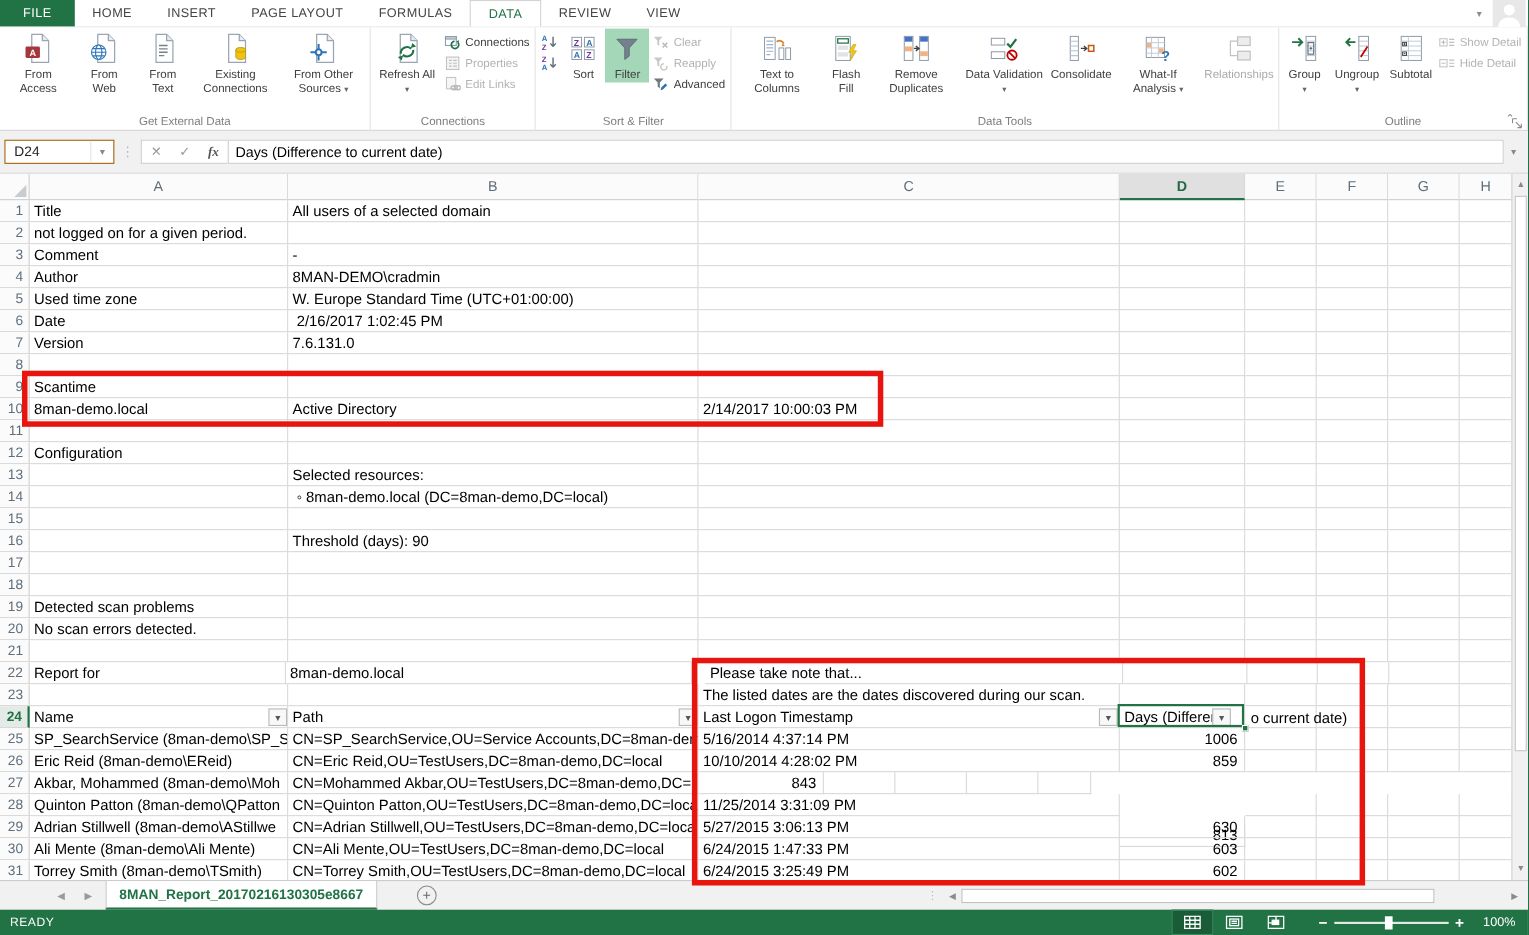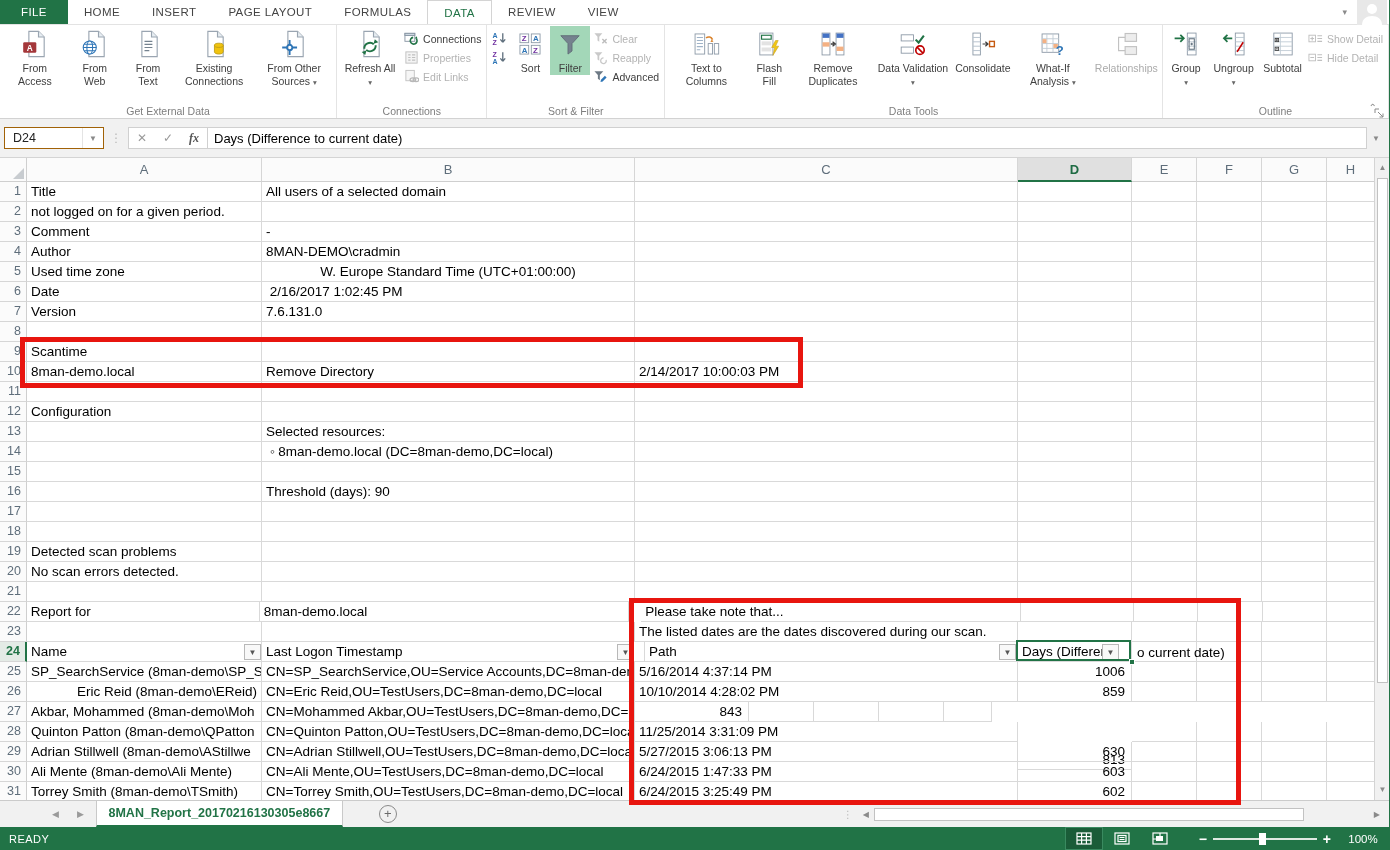--- a/index.html
+++ b/index.html
@@ -518,21 +518,21 @@
         <div class="cell" style="width: 383px;"></div>
         <div class="cell" style="width: 114px;"></div>
         <div class="cell" style="width: 65px;"></div>
         <div class="cell" style="width: 65px;"></div>
         <div class="cell" style="width: 65px;"></div>
         <div class="cell" style="width: 48px;"></div>
       </div>
       <div class="grow">
         <div class="rhead">5</div>
         <div class="cell" style="width: 235px;">Used time zone</div>
-        <div class="cell" style="width: 373px; text-align: center;">W. Europe Standard Time (UTC+01:00:00)</div>
+        <div class="cell" style="width: 373px;">W. Europe Standard Time (UTC+01:00:00)</div>
         <div class="cell" style="width: 383px;"></div>
         <div class="cell" style="width: 114px;"></div>
         <div class="cell" style="width: 65px;"></div>
         <div class="cell" style="width: 65px;"></div>
         <div class="cell" style="width: 65px;"></div>
         <div class="cell" style="width: 48px;"></div>
       </div>
       <div class="grow">
         <div class="rhead">6</div>
         <div class="cell" style="width: 235px;">Date</div>
@@ -573,21 +573,21 @@
         <div class="cell" style="width: 383px;"></div>
         <div class="cell" style="width: 114px;"></div>
         <div class="cell" style="width: 65px;"></div>
         <div class="cell" style="width: 65px;"></div>
         <div class="cell" style="width: 65px;"></div>
         <div class="cell" style="width: 48px;"></div>
       </div>
       <div class="grow">
         <div class="rhead">10</div>
         <div class="cell" style="width: 235px;">8man-demo.local</div>
-        <div class="cell" style="width: 373px;">Remove Directory</div>
+        <div class="cell" style="width: 373px;">Active Directory</div>
         <div class="cell" style="width: 383px;">2/14/2017 10:00:03 PM</div>
         <div class="cell" style="width: 114px;"></div>
         <div class="cell" style="width: 65px;"></div>
         <div class="cell" style="width: 65px;"></div>
         <div class="cell" style="width: 65px;"></div>
         <div class="cell" style="width: 48px;"></div>
       </div>
       <div class="grow">
         <div class="rhead">11</div>
         <div class="cell" style="width: 235px;"></div>
@@ -727,42 +727,42 @@
         <div class="cell" style="width: 383px;">The listed dates are the dates discovered during our scan.</div>
         <div class="cell" style="width: 114px;"></div>
         <div class="cell" style="width: 65px;"></div>
         <div class="cell" style="width: 65px;"></div>
         <div class="cell" style="width: 65px;"></div>
         <div class="cell" style="width: 48px;"></div>
       </div>
       <div class="grow">
         <div class="rhead sel">24</div>
         <div class="cell" style="width: 235px;">Name</div>
+        <div class="cell" style="width: 373px;">Path</div>
         <div class="cell" style="width: 383px;">Last Logon Timestamp</div>
-        <div class="cell" style="width: 373px;">Path</div>
         <div class="cell" style="width: 114px;">Days (Differenc</div>
         <div class="cell" style="width: 65px;"></div>
         <div class="cell" style="width: 65px;"></div>
         <div class="cell" style="width: 65px;"></div>
         <div class="cell" style="width: 48px;"></div>
       </div>
       <div class="grow">
         <div class="rhead">25</div>
         <div class="cell" style="width: 235px;">SP_SearchService (8man-demo\SP_Se</div>
         <div class="cell" style="width: 373px;">CN=SP_SearchService,OU=Service Accounts,DC=8man-demo</div>
         <div class="cell" style="width: 383px;">5/16/2014 4:37:14 PM</div>
         <div class="cell num" style="width: 114px;">1006</div>
         <div class="cell" style="width: 65px;"></div>
         <div class="cell" style="width: 65px;"></div>
         <div class="cell" style="width: 65px;"></div>
         <div class="cell" style="width: 48px;"></div>
       </div>
       <div class="grow">
         <div class="rhead">26</div>
-        <div class="cell" style="width: 235px; text-align: right;">Eric Reid (8man-demo\EReid)</div>
+        <div class="cell" style="width: 235px;">Eric Reid (8man-demo\EReid)</div>
         <div class="cell" style="width: 373px;">CN=Eric Reid,OU=TestUsers,DC=8man-demo,DC=local</div>
         <div class="cell" style="width: 383px;">10/10/2014 4:28:02 PM</div>
         <div class="cell num" style="width: 114px;">859</div>
         <div class="cell" style="width: 65px;"></div>
         <div class="cell" style="width: 65px;"></div>
         <div class="cell" style="width: 65px;"></div>
         <div class="cell" style="width: 48px;"></div>
       </div>
       <div class="grow">
         <div class="rhead">27</div>

